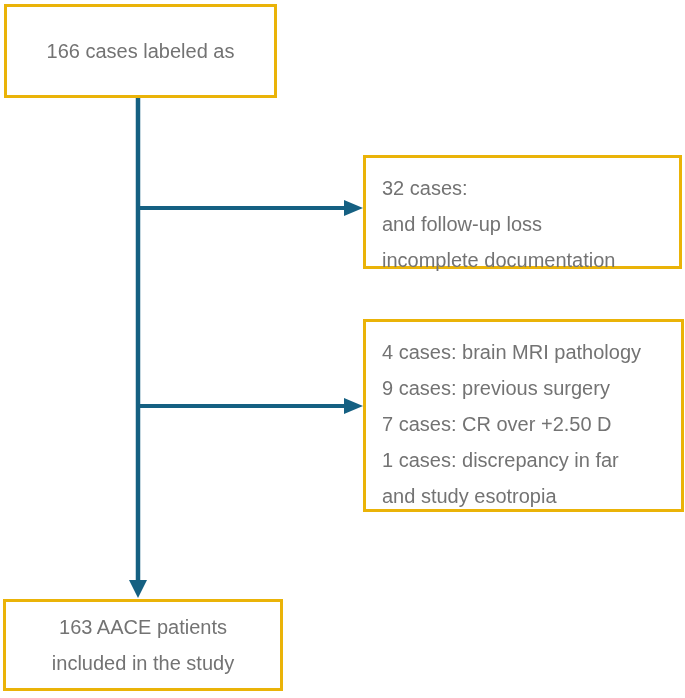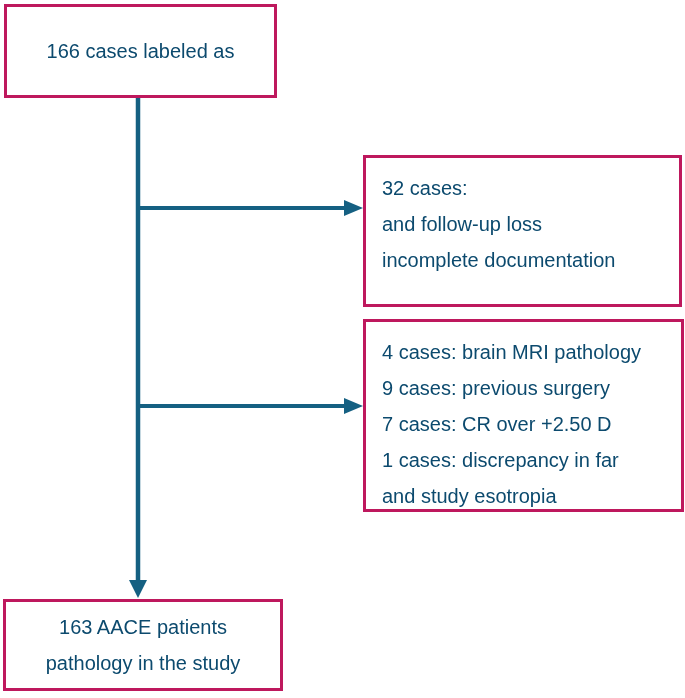--- a/index.html
+++ b/index.html
@@ -11,42 +11,42 @@
   .canvas {
     position: relative;
     width: 685px;
     height: 698px;
     background: #ffffff;
     overflow: hidden;
   }
   .flow-box {
     position: absolute;
     box-sizing: border-box;
-    border: 3px solid #be185d;
+    border: 3px solid #eab308;
     background: #ffffff;
-    color: #0c4a6e;
+    color: #737373;
     font-size: 20px;
     line-height: 36px;
   }
   .flow-box.centered {
     display: flex;
     flex-direction: column;
     justify-content: center;
     align-items: center;
     text-align: center;
   }
   .flow-box.left-aligned {
     text-align: left;
     padding: 12px 14px 12px 16px;
   }
   .box-top {
     left: 4px; top: 4px; width: 273px; height: 94px;
   }
   .box-exclusion-1 {
-    left: 363px; top: 155px; width: 319px; height: 152px;
+    left: 363px; top: 155px; width: 319px; height: 114px;
     padding-top: 16px;
   }
   .box-exclusion-2 {
     left: 363px; top: 319px; width: 321px; height: 193px;
     padding-top: 10px;
   }
   .box-bottom {
     left: 3px; top: 599px; width: 280px; height: 92px;
   }
   .arrow-layer {
@@ -93,16 +93,16 @@
   <div class="flow-box left-aligned box-exclusion-2">
     <div>4 cases: brain MRI pathology</div>
     <div>9 cases: previous surgery</div>
     <div>7 cases: CR over +2.50 D</div>
     <div>1 cases: discrepancy in far</div>
     <div>and study esotropia</div>
   </div>
 
   <div class="flow-box centered box-bottom">
     <div>163 AACE patients</div>
-    <div>pathology in the study</div>
+    <div>included in the study</div>
   </div>
 
 </div>
 
 </body></html>

